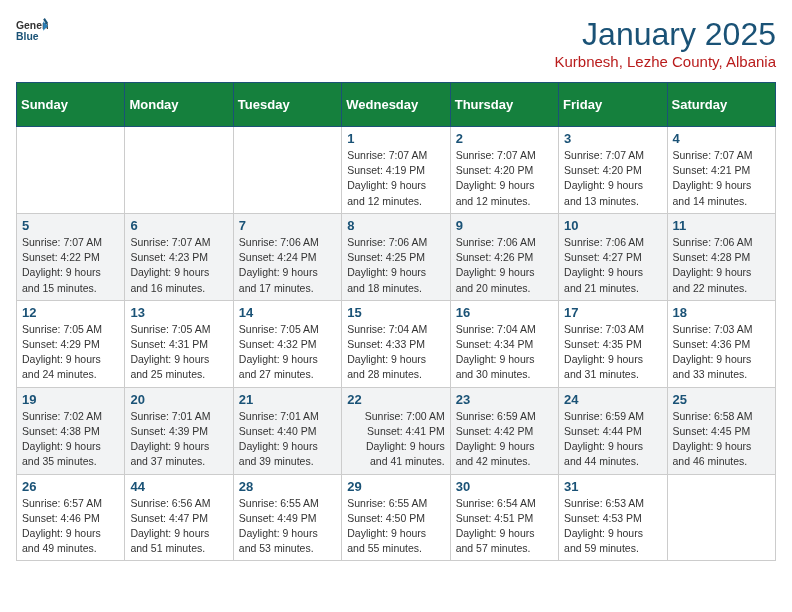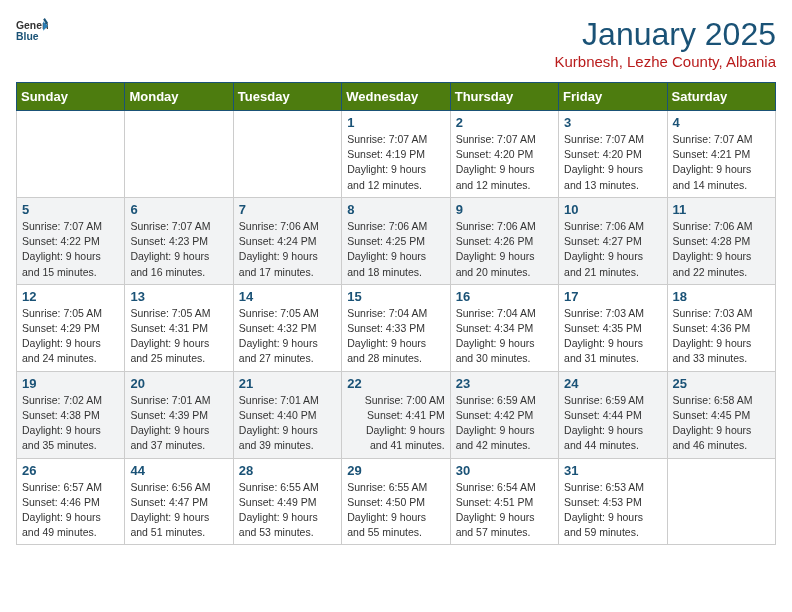--- a/index.html
+++ b/index.html
@@ -37,24 +37,24 @@
     .calendar-subtitle {
       font-size: 15px;
       color: #b91c1c;
     }
     .calendar {
       width: 100%;
       border-collapse: collapse;
       border: 1px solid #ccc;
     }
     .calendar th {
-      background-color: #4d7c0f;
+      background-color: #15803d;
       color: #fff;
       font-size: 13px;
-      padding: 6px 4px;
+      padding: 14px 4px;
       text-align: left;
       border: 1px solid #1a5276;
     }
     .calendar td {
       vertical-align: top;
       border: 1px solid #ccc;
       padding: 4px 5px;
       font-size: 10.5px;
       color: #222;
       width: 108px;

